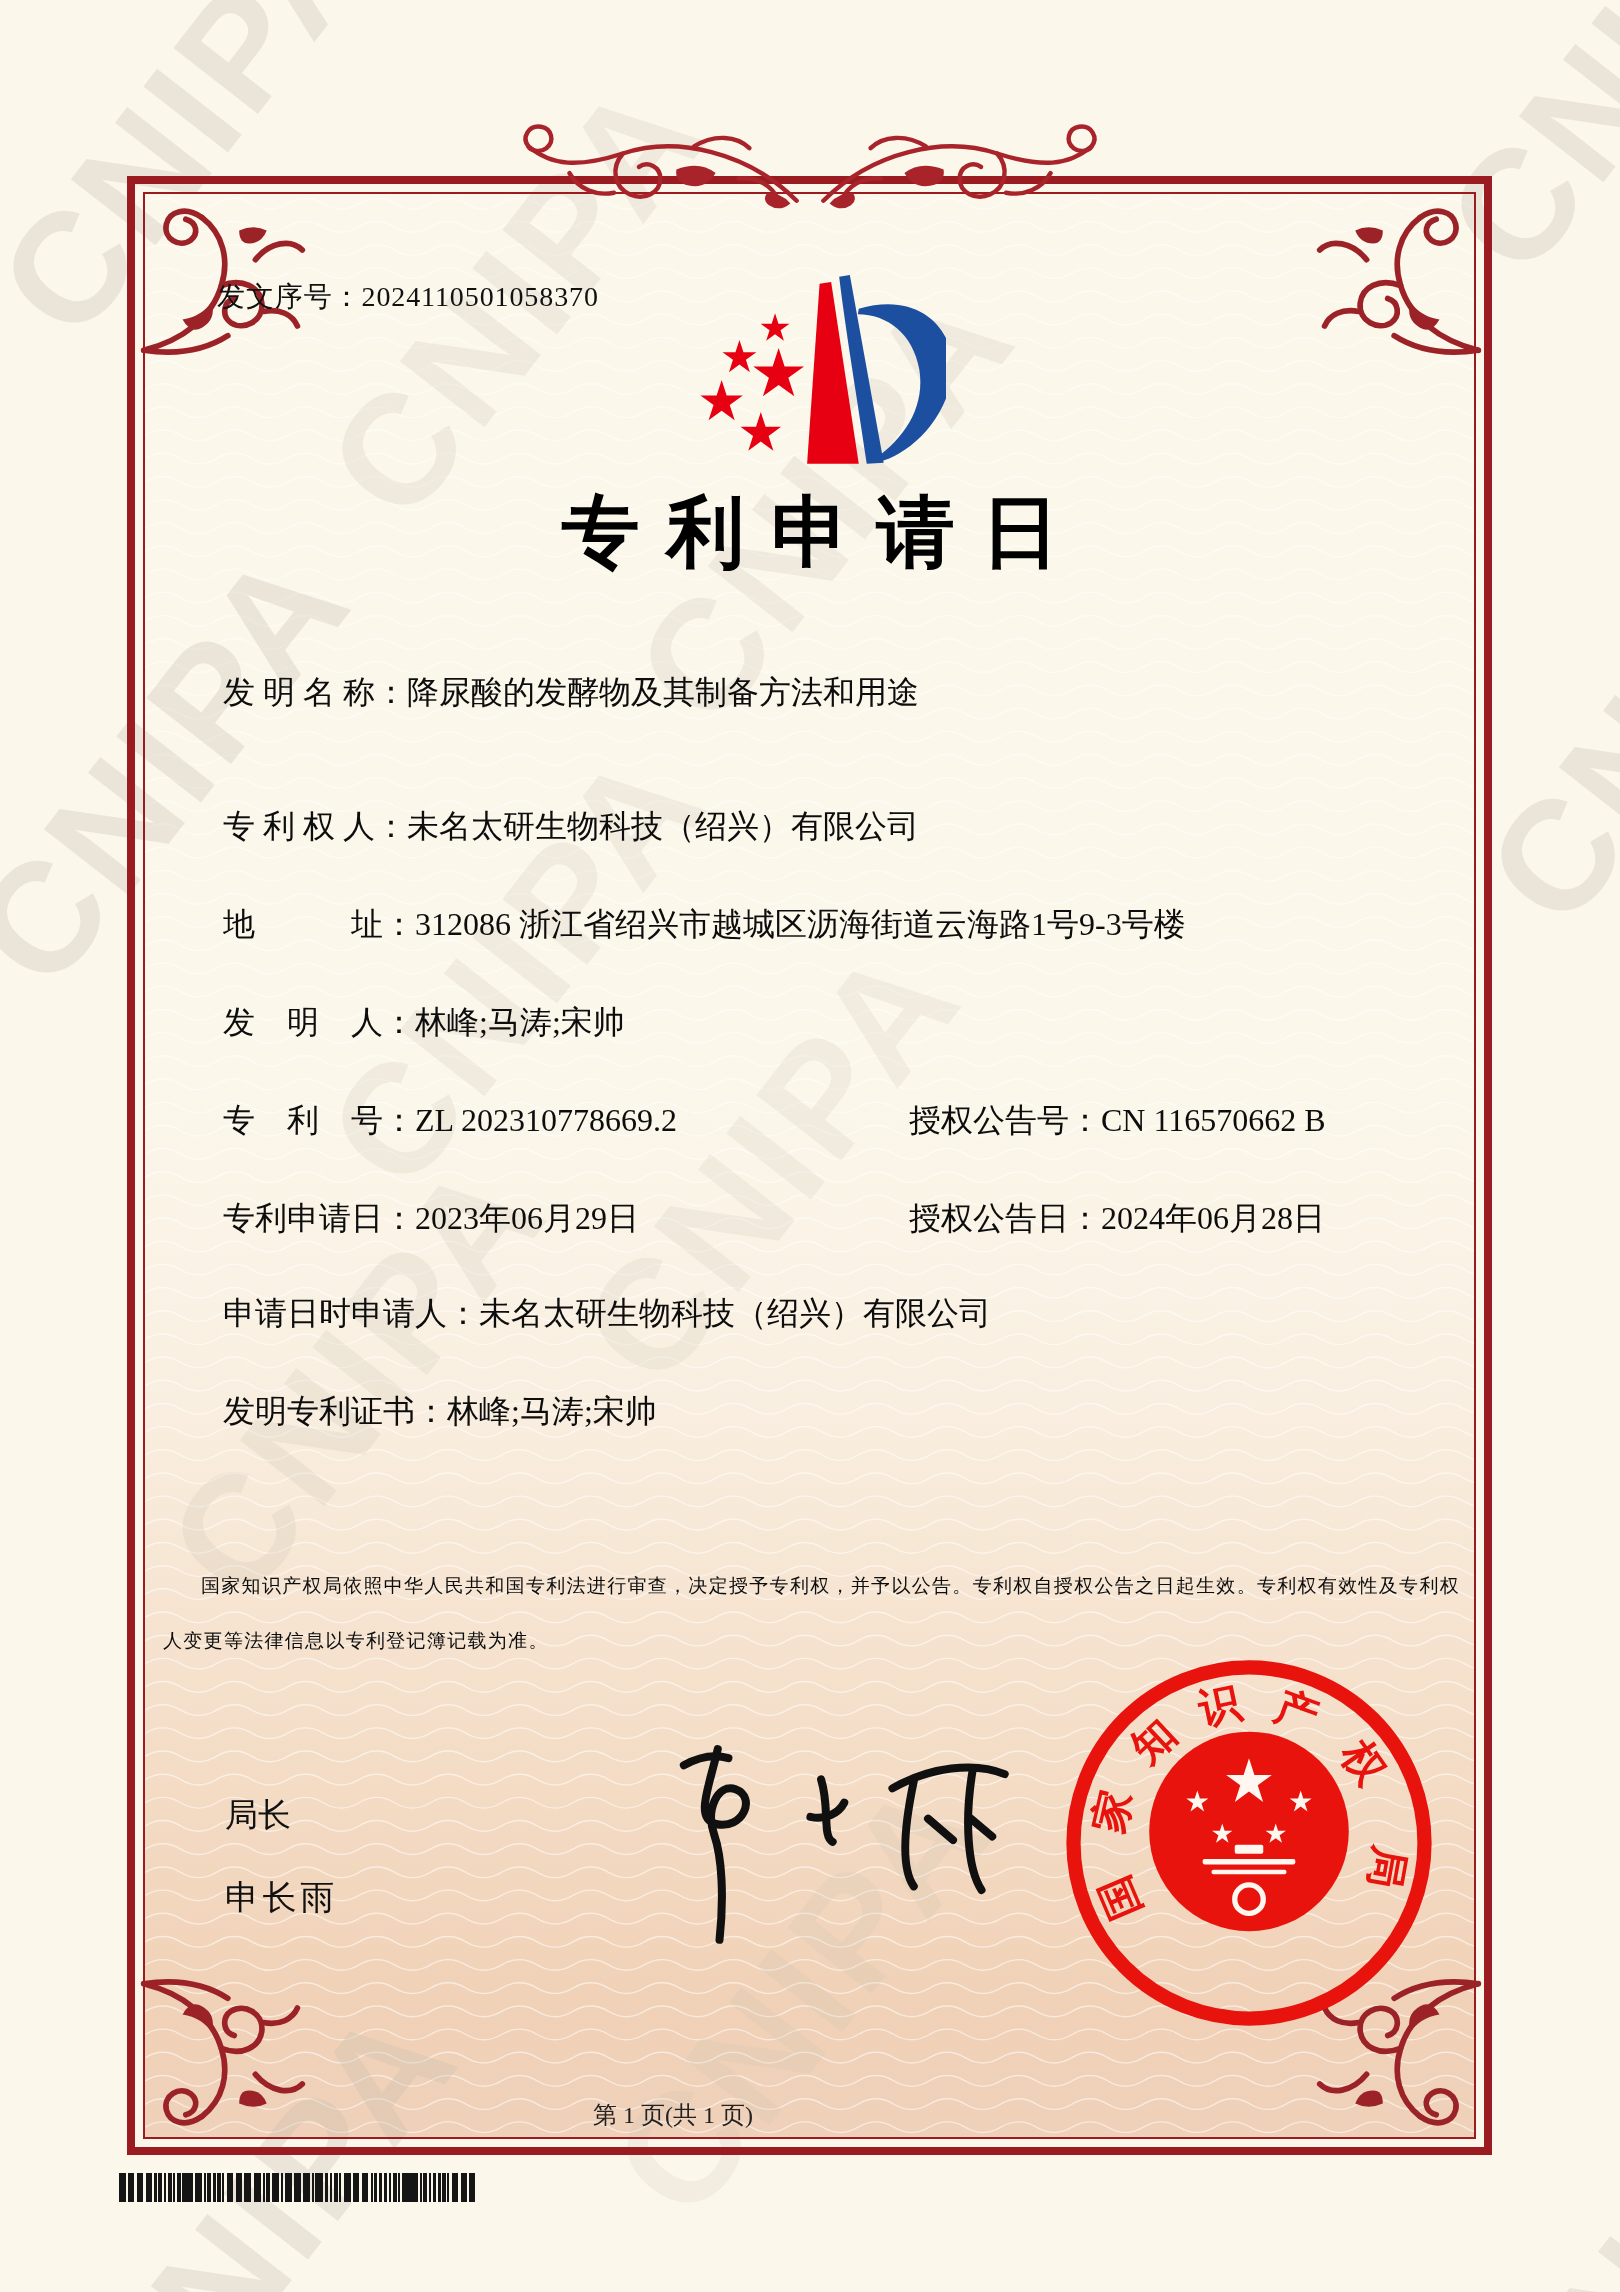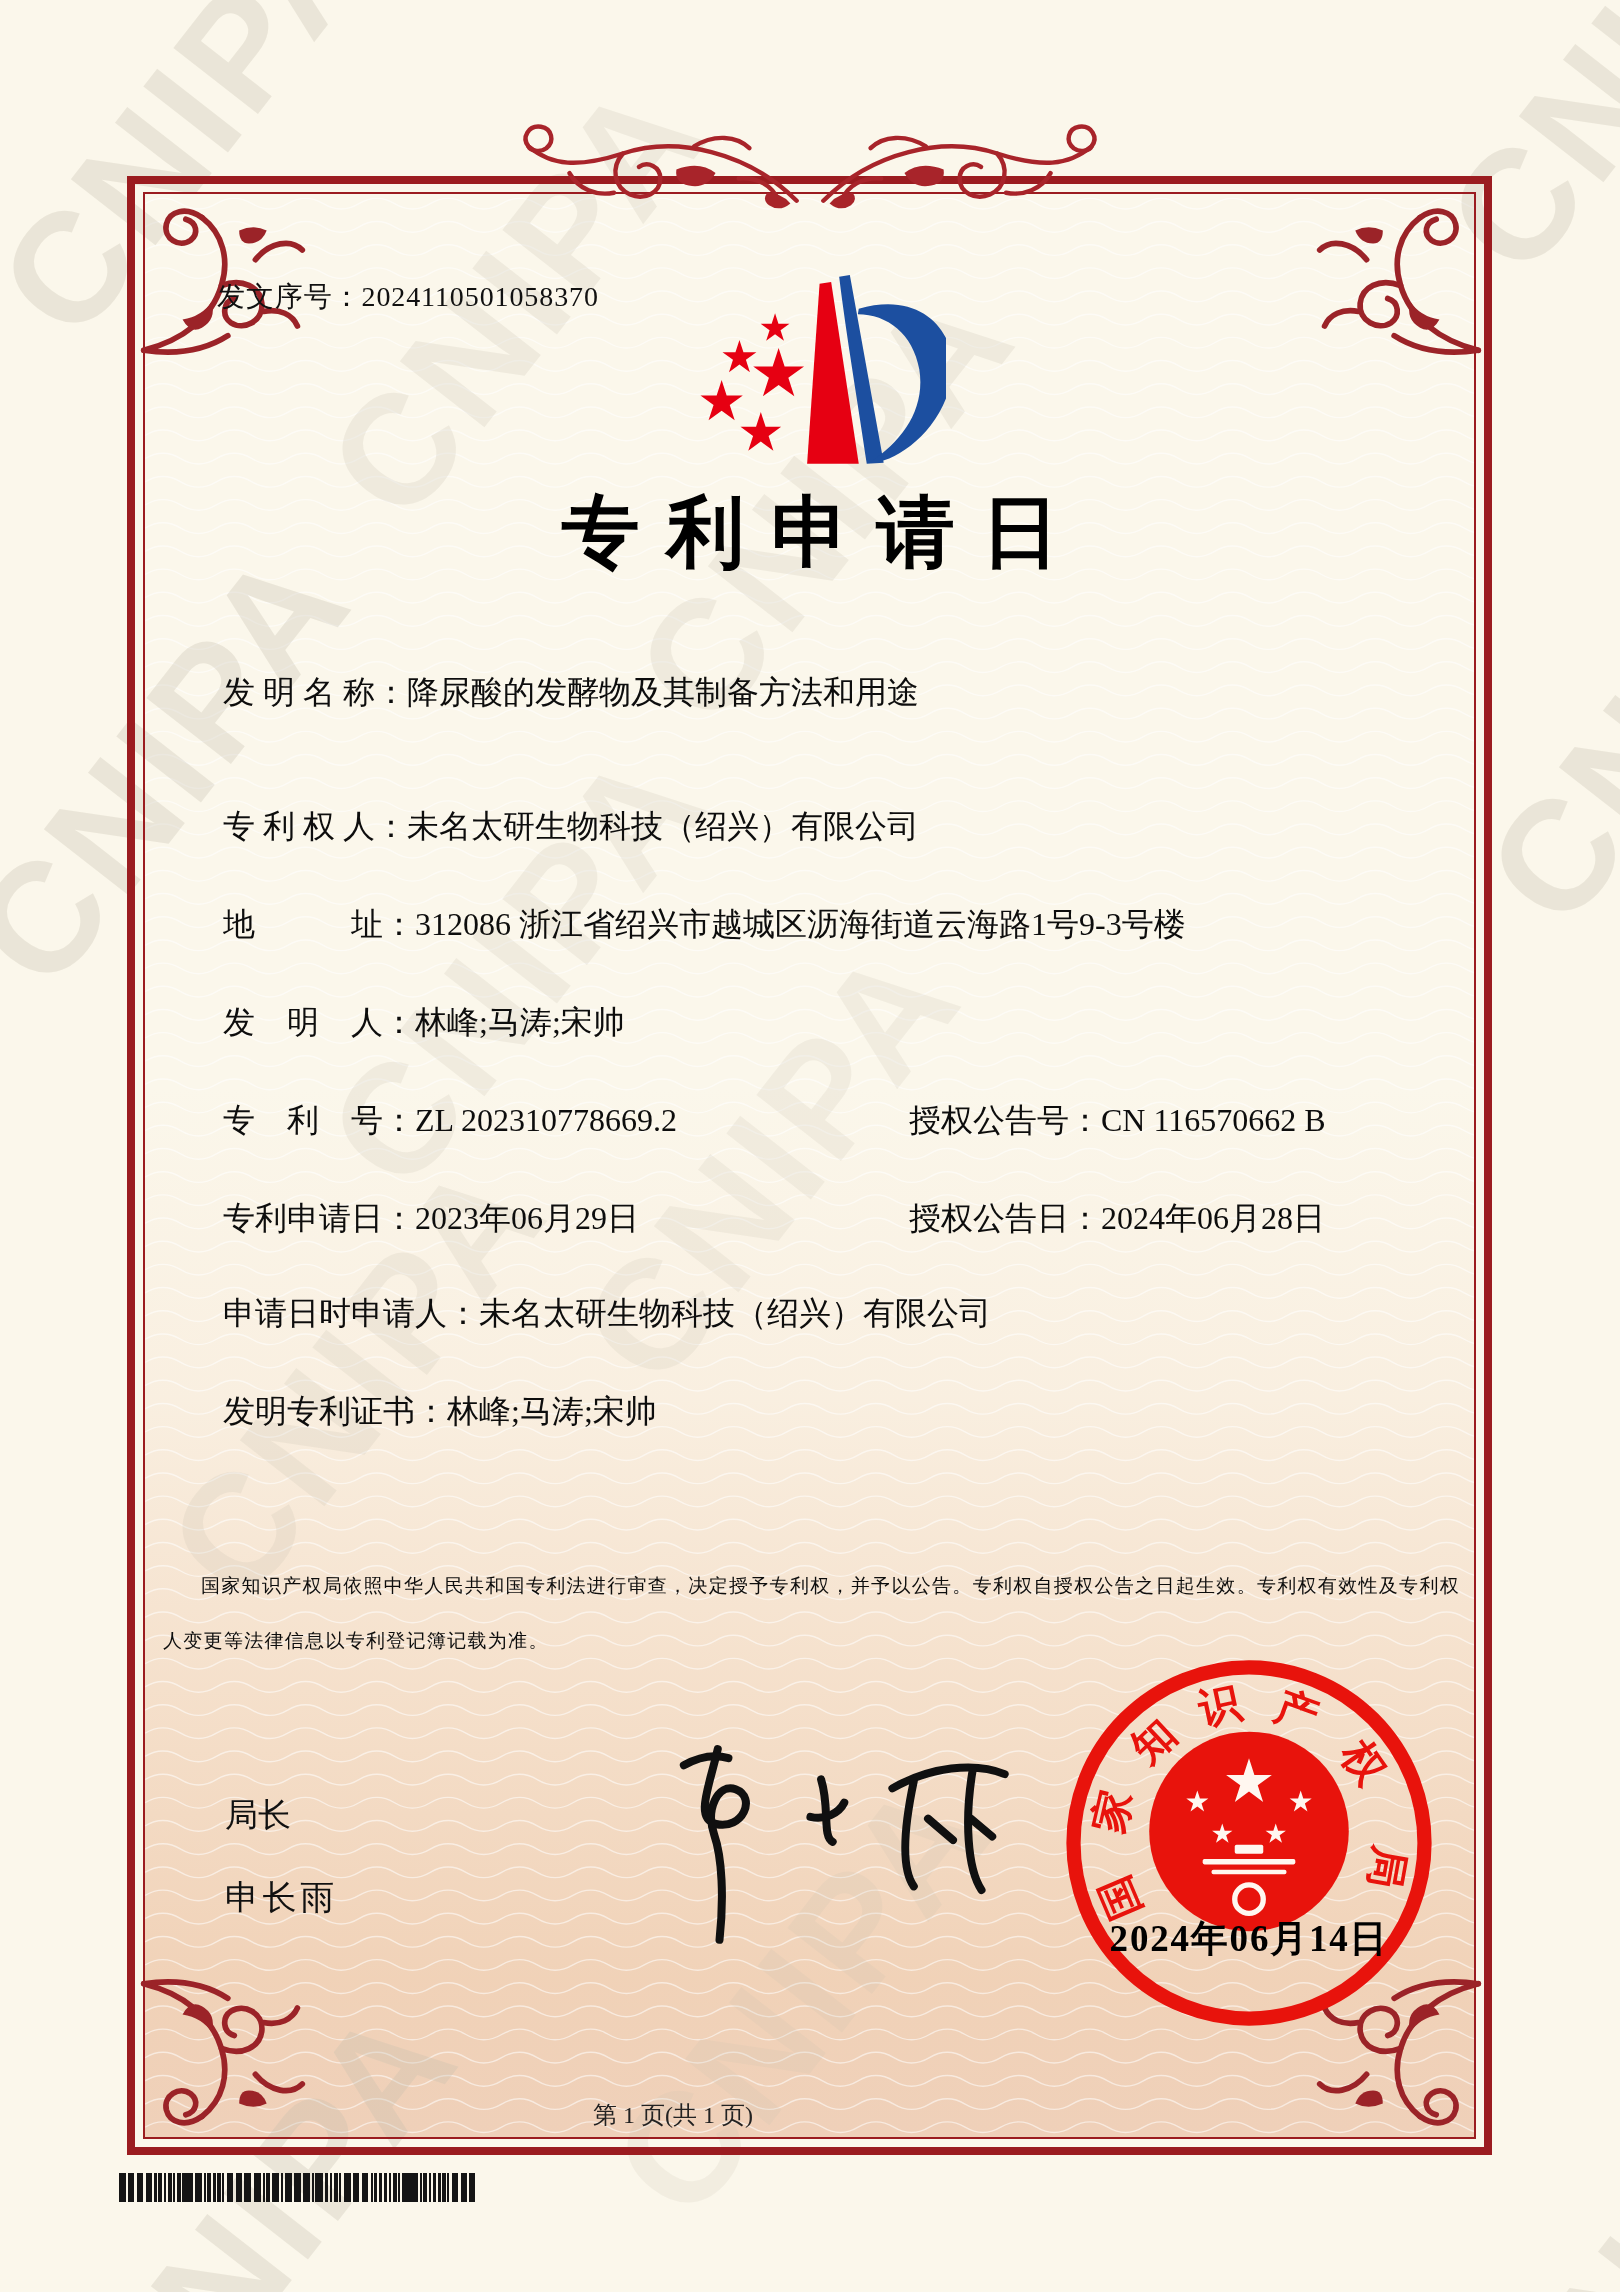--- a/index.html
+++ b/index.html
@@ -328,18 +328,17 @@
       </g>
     </g>
   </svg>
   <span class="seal-char sc0">国</span>
   <span class="seal-char sc1">家</span>
   <span class="seal-char sc2">知</span>
   <span class="seal-char sc3">识</span>
   <span class="seal-char sc4">产</span>
   <span class="seal-char sc5">权</span>
   <span class="seal-char sc6">局</span>
-  <div class="seal-date">2024年06月14日</div>
 </div>
 
 <div class="page-info">第 1 页(共 1 页)</div>
 <div class="barcode"></div>
 
 
 </body></html>

